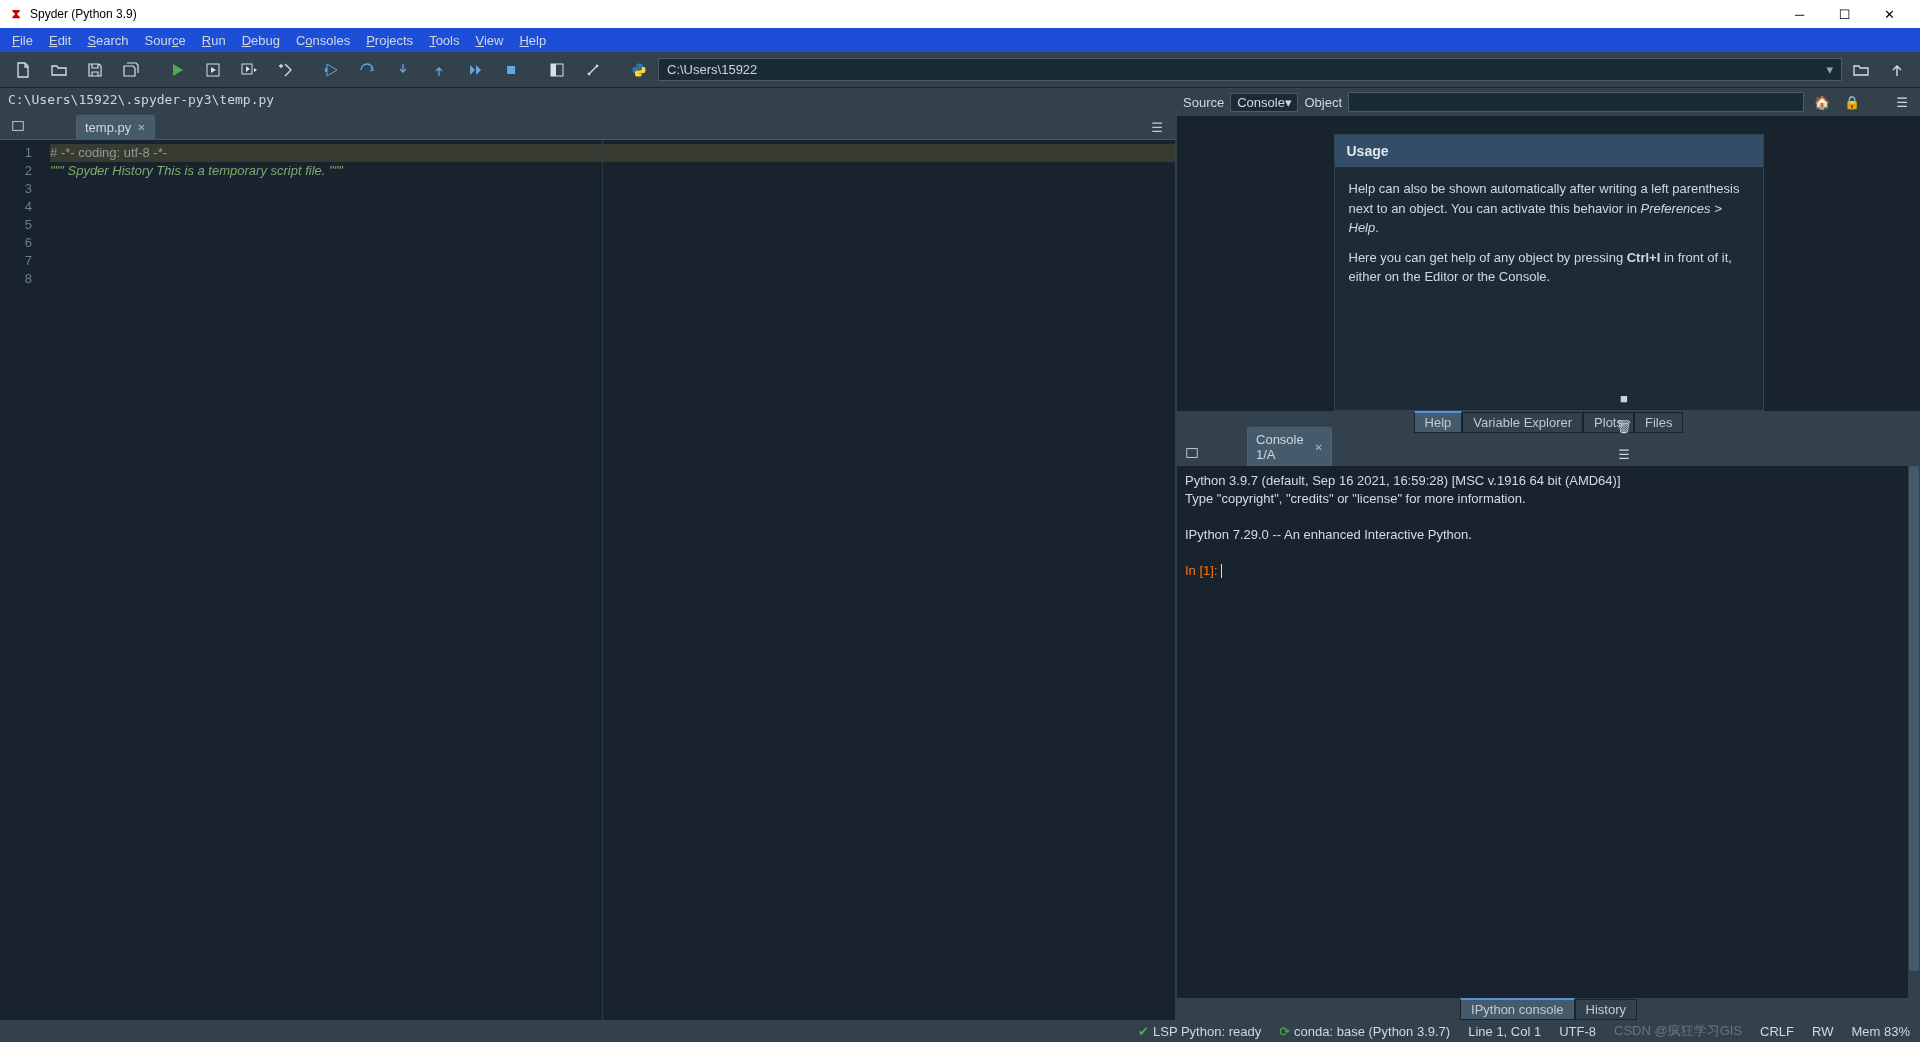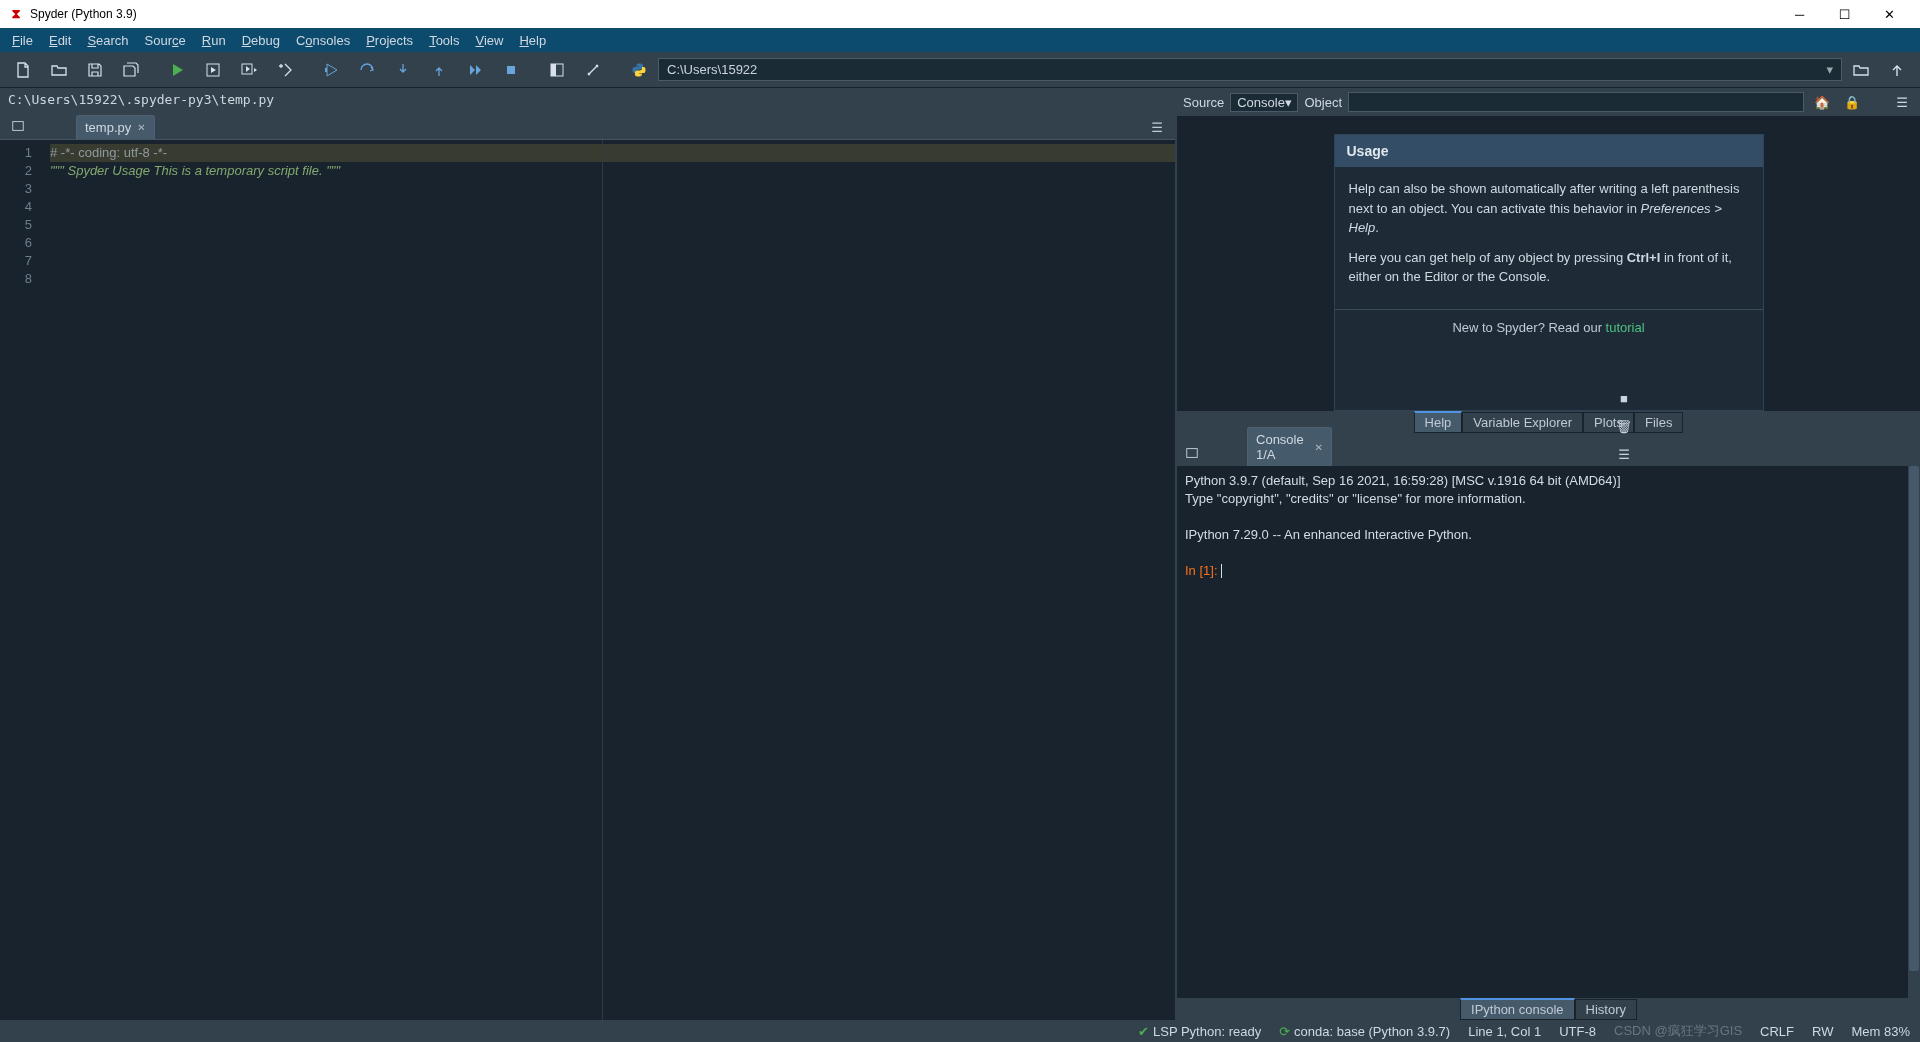--- a/index.html
+++ b/index.html
@@ -5,21 +5,21 @@
 * { margin:0; padding:0; box-sizing:border-box; font-family:"Segoe UI",Tahoma,sans-serif; font-size:13px; }
 body { background:#19232d; color:#c0c9d4; width:1920px; height:1042px; overflow:hidden; display:flex; flex-direction:column; }
 
 
 .titlebar { background:#fff; color:#000; height:28px; display:flex; align-items:center; padding:0 8px; }
 .titlebar .logo { width:16px;height:16px;margin-right:6px;display:inline-flex;align-items:center;justify-content:center;color:#c00;font-weight:bold; }
 .titlebar .title { flex:1; font-size:12px; }
 .titlebar .wbtn { width:45px;height:28px;display:flex;align-items:center;justify-content:center;cursor:pointer; }
 
 
-.menubar { background:#0c4a6e; height:24px; display:flex; align-items:center; padding:0 4px; color:#d0d8e0; }
+.menubar { background:#1d4ed8; height:24px; display:flex; align-items:center; padding:0 4px; color:#d0d8e0; }
 .menubar span { padding:2px 8px; cursor:pointer; }
 .menubar u { text-decoration:underline; }
 
 
 .toolbar { background:#32414b; height:36px; display:flex; align-items:center; padding:0 6px; gap:2px; border-bottom:1px solid #19232d; }
 .tbtn { width:34px;height:28px;display:flex;align-items:center;justify-content:center;cursor:pointer;color:#d6e1ea;border-radius:3px; }
 .tbtn.green { color:#4caf50; }
 .tbtn.blue { color:#68a5dd; }
 .tbtn svg { width:16px;height:16px; }
 .tsep { width:8px; }
@@ -243,21 +243,21 @@
         <span class="x">✕</span>
       </div>
       <div class="ham">☰</div>
     </div>
     <div class="editor">
       <div class="gutter">1<br>2<br>3<br>4<br>5<br>6<br>7<br>8</div>
       <div class="code">
         <div class="ruler"></div>
         <span class="line hl"><span class="c-comment"># -*- coding: utf-8 -*-</span></span>
         <span class="line"><span class="c-string">"""</span></span>
-        <span class="line"><span class="c-string">Spyder Usage</span></span>
+        <span class="line"><span class="c-string">Spyder History</span></span>
         <span class="line"><span class="c-string"></span></span>
         <span class="line"><span class="c-string">This is a temporary script file.</span></span>
         <span class="line"><span class="c-string">"""</span></span>
         <span class="line"></span>
         <span class="line"></span>
       </div>
     </div>
   </div>
 
   <div class="right">
@@ -274,23 +274,20 @@
         <div class="ibtn">🏠</div>
         <div class="ibtn">🔒</div>
         <div class="ibtn" style="margin-left:20px">☰</div>
       </div>
       <div class="helpbody">
         <div class="usage">
           <h3>Usage</h3>
           <div class="body">
             <p><span>Help can also be shown automatically after writing a left parenthesis next to an object. You can activate this behavior in </span><i>Preferences &gt; Help</i><span>.</span></p>
             <p><span>Here you can get help of any object by pressing </span><b>Ctrl+I</b><span> in front of it, either on the Editor or the Console.</span></p>
-          </div>
-          <div class="foot">
-            <span>New to Spyder? Read our </span><a href="#">tutorial</a>
           </div>
         </div>
       </div>
       <div class="panetabs">
         <span class="active">Help</span>
         <span>Variable Explorer</span>
         <span>Plots</span>
         <span>Files</span>
       </div>
     </div>

